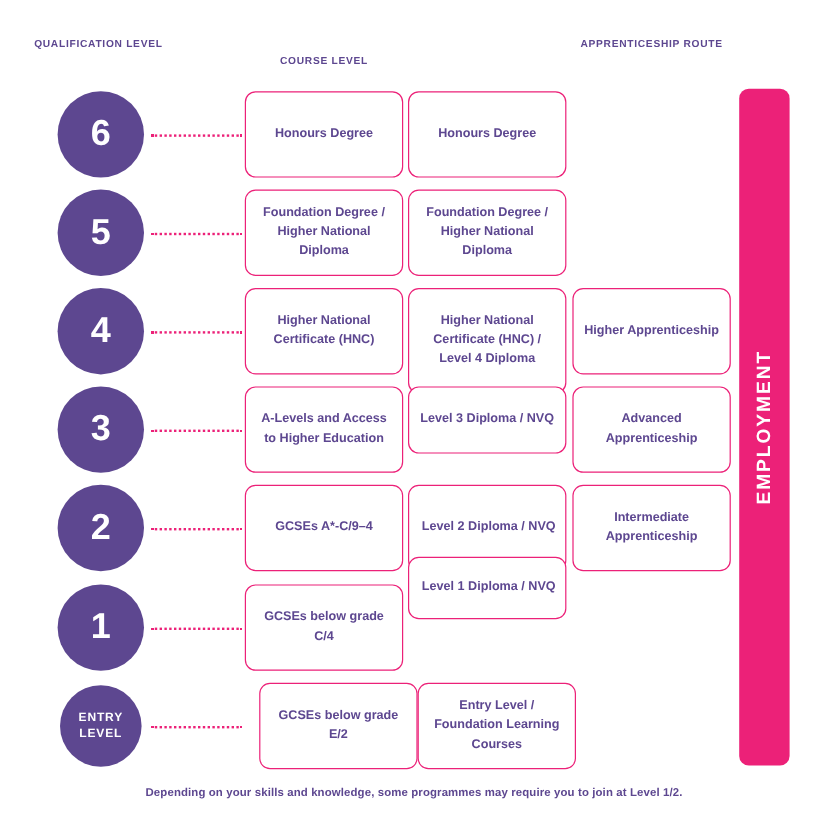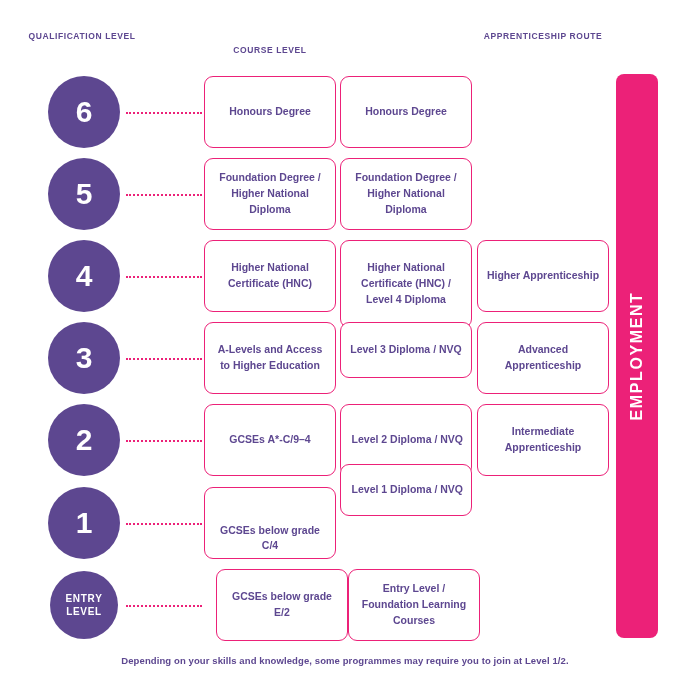--- a/index.html
+++ b/index.html
@@ -187,21 +187,21 @@
       <div class="qbox" style="left: 340px; top: 404px; width: 132px; height: 72px; text-align: right;">
         <span>Level 2 Diploma / NVQ</span>
       </div>
       <div class="qbox" style="left: 477px; top: 404px; width: 132px; height: 72px;">
         <span>Intermediate Apprenticeship</span>
       </div>
       <div class="level-circle" style="left: 48px; top: 487px; width: 72px; height: 72px;">
         <div class="num">1</div>
       </div>
       <div class="connector" style="left: 126px; top: 523px; width: 76px;"></div>
-      <div class="qbox" style="left: 204px; top: 487px; width: 132px; height: 72px; align-items: flex-end;">
+      <div class="qbox" style="left: 204px; top: 487px; width: 132px; height: 72px;">
         <span>GCSEs below grade C/4</span>
       </div>
       <div class="qbox" style="left: 340px; top: 464px; width: 132px; height: 52px; text-align: right;">
         <span>Level 1 Diploma / NVQ</span>
       </div>
       <div class="level-circle" style="left: 50px; top: 571px; width: 68px; height: 68px;">
         <div class="entry-label">ENTRY<br>LEVEL</div>
       </div>
       <div class="connector" style="left: 126px; top: 605px; width: 76px;"></div>
       <div class="qbox" style="left: 204px; top: 569px; width: 132px; height: 72px; margin-left: 12px;">

